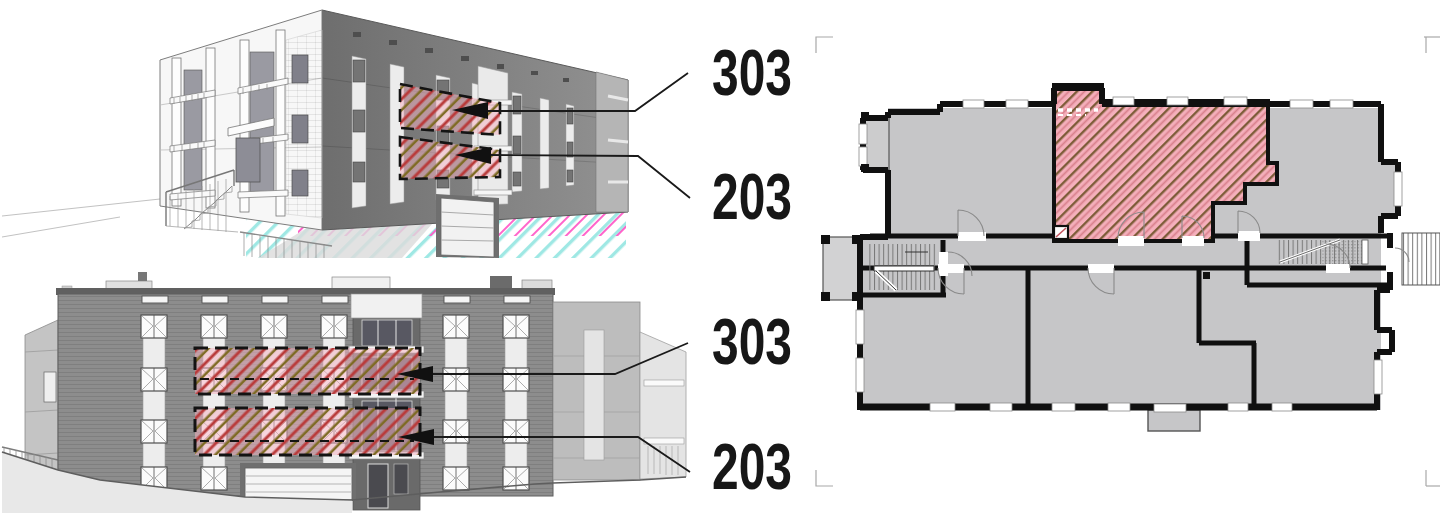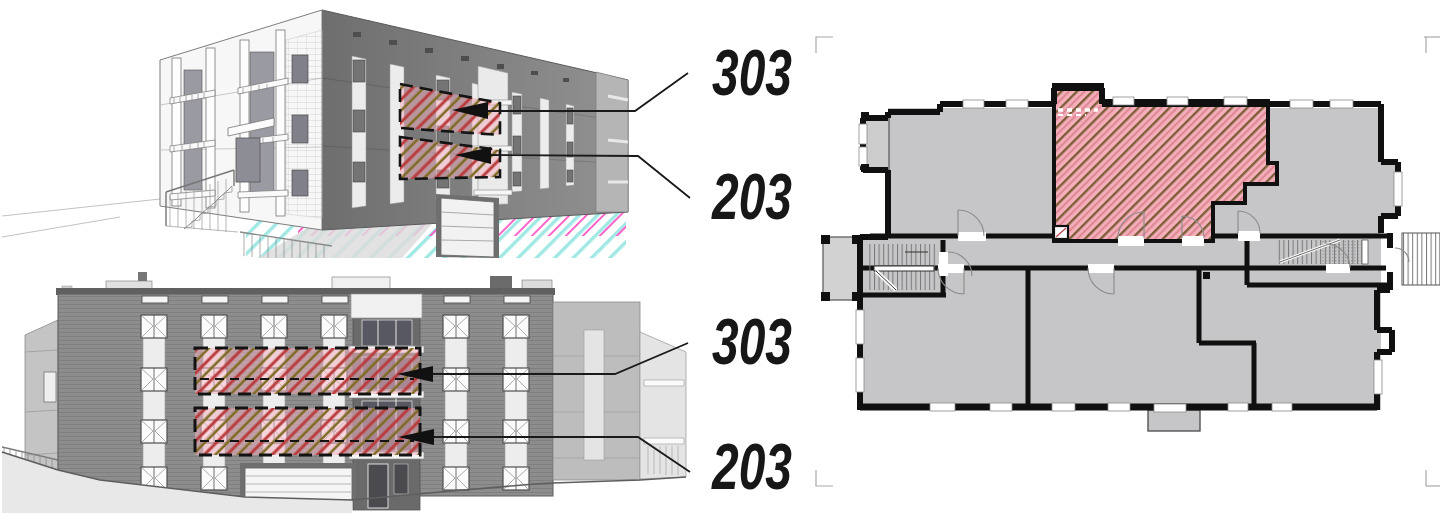--- a/index.html
+++ b/index.html
@@ -1,17 +1,17 @@
 <!DOCTYPE html>
 <html><head>
 <meta charset="utf-8">
 <style>
   html,body{margin:0;padding:0;background:#ffffff;}
   #stage{position:relative;width:1440px;height:513px;background:#fff;overflow:hidden;
-         font-family:"Liberation Sans", sans-serif;font-style:italic;}
+         font-family:"Liberation Sans", sans-serif;}
   svg{display:block}
   text.unit-label{font-family:"Liberation Sans", sans-serif;font-weight:bold;font-size:64px;}
 </style>
 </head>
 <body>
 
 <div id="stage">
 <svg width="1440" height="513" viewBox="0 0 1440 513">
 <defs>
 

